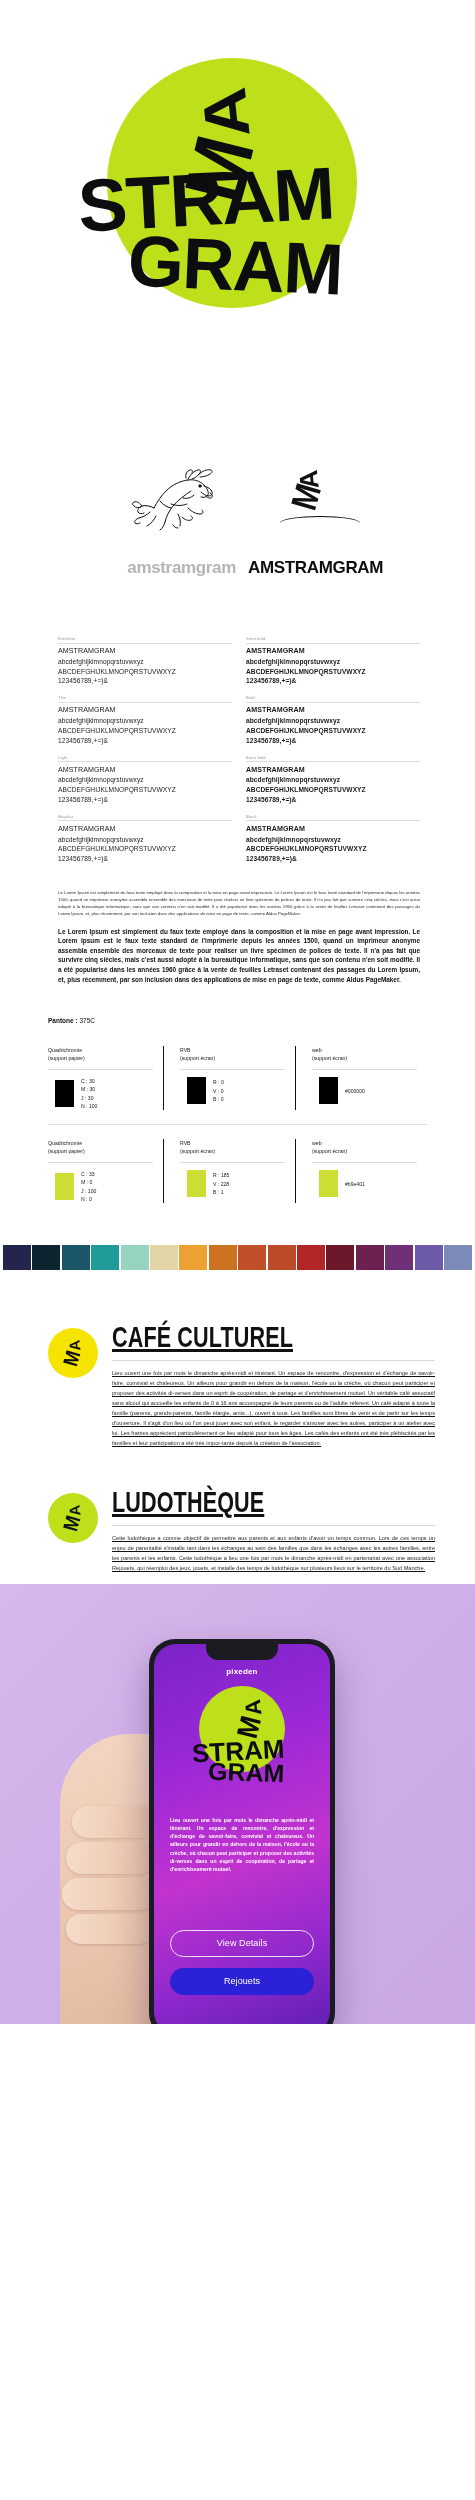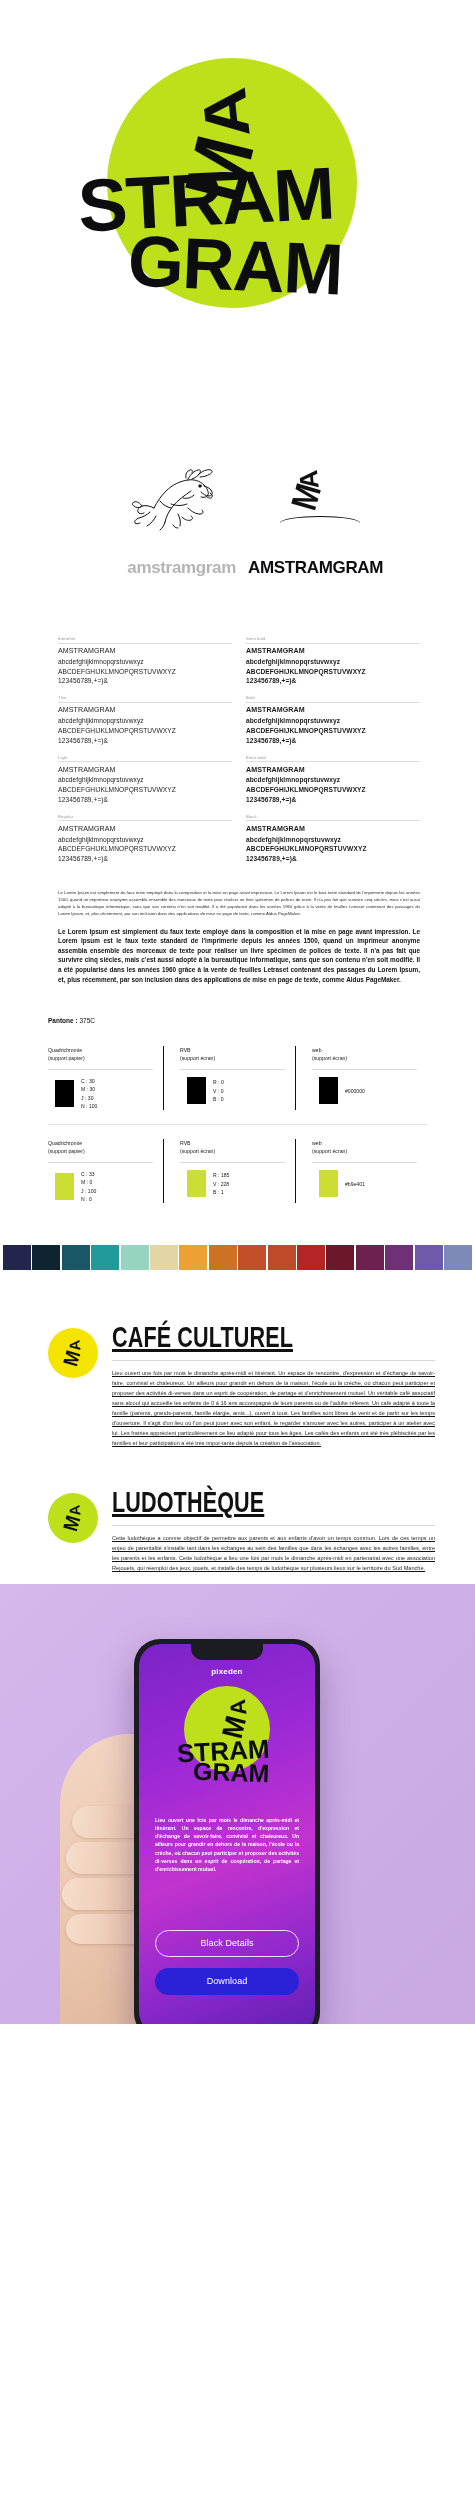--- a/index.html
+++ b/index.html
@@ -228,21 +228,21 @@
     border-radius: 22px;
     box-shadow: 0 1px 3px rgba(120,80,60,0.25);
   }
   .f1 { left: 72px; top: 222px; width: 84px; height: 32px; }
   .f2 { left: 66px; top: 258px; width: 90px; height: 32px; }
   .f3 { left: 62px; top: 294px; width: 94px; height: 32px; }
   .f4 { left: 66px; top: 330px; width: 88px; height: 30px; }
 
   .phone {
     position: absolute;
-    left: 134px; top: 55px;
+    left: 149px; top: 55px;
     width: 186px; height: 400px;
     background: #1b1b22;
     border-radius: 26px;
     box-shadow: 0 16px 34px rgba(60,30,90,0.35);
     padding: 5px;
   }
   .phone-screen {
     width: 100%; height: 100%;
     border-radius: 22px;
     background: linear-gradient(160deg, #7b23c9 0%, #9a28d6 28%, #c233cf 56%, #8e28cc 80%, #5e1fb0 100%);
@@ -554,19 +554,19 @@
         <div class="phone-logo">
           <div class="phone-circle"></div>
           <span class="pl pl-a">A</span>
           <span class="pl pl-m">M</span>
           <span class="pl pl-stram">STRAM</span>
           <span class="pl pl-gram">GRAM</span>
         </div>
 
         <div class="phone-text">Lieu ouvert une fois par mois le dimanche après-midi et itinérant.  Un espace de rencontre,  d'expression  et  d'échange  de savoir-faire, convivial et chaleureux. Un ailleurs pour grandir en dehors de la maison, l'école ou la crèche, où chacun peut participer et proposer des activités di-verses dans un esprit de coopération, de partage et d'enrichissement mutuel.</div>
 
-        <div class="phone-btn btn-outline">Black Details</div>
-        <div class="phone-btn btn-solid">Download</div>
+        <div class="phone-btn btn-outline">View Details</div>
+        <div class="phone-btn btn-solid">Rejouets</div>
       </div>
     </div>
   </section>
 
 </div>
 
 </body></html>

